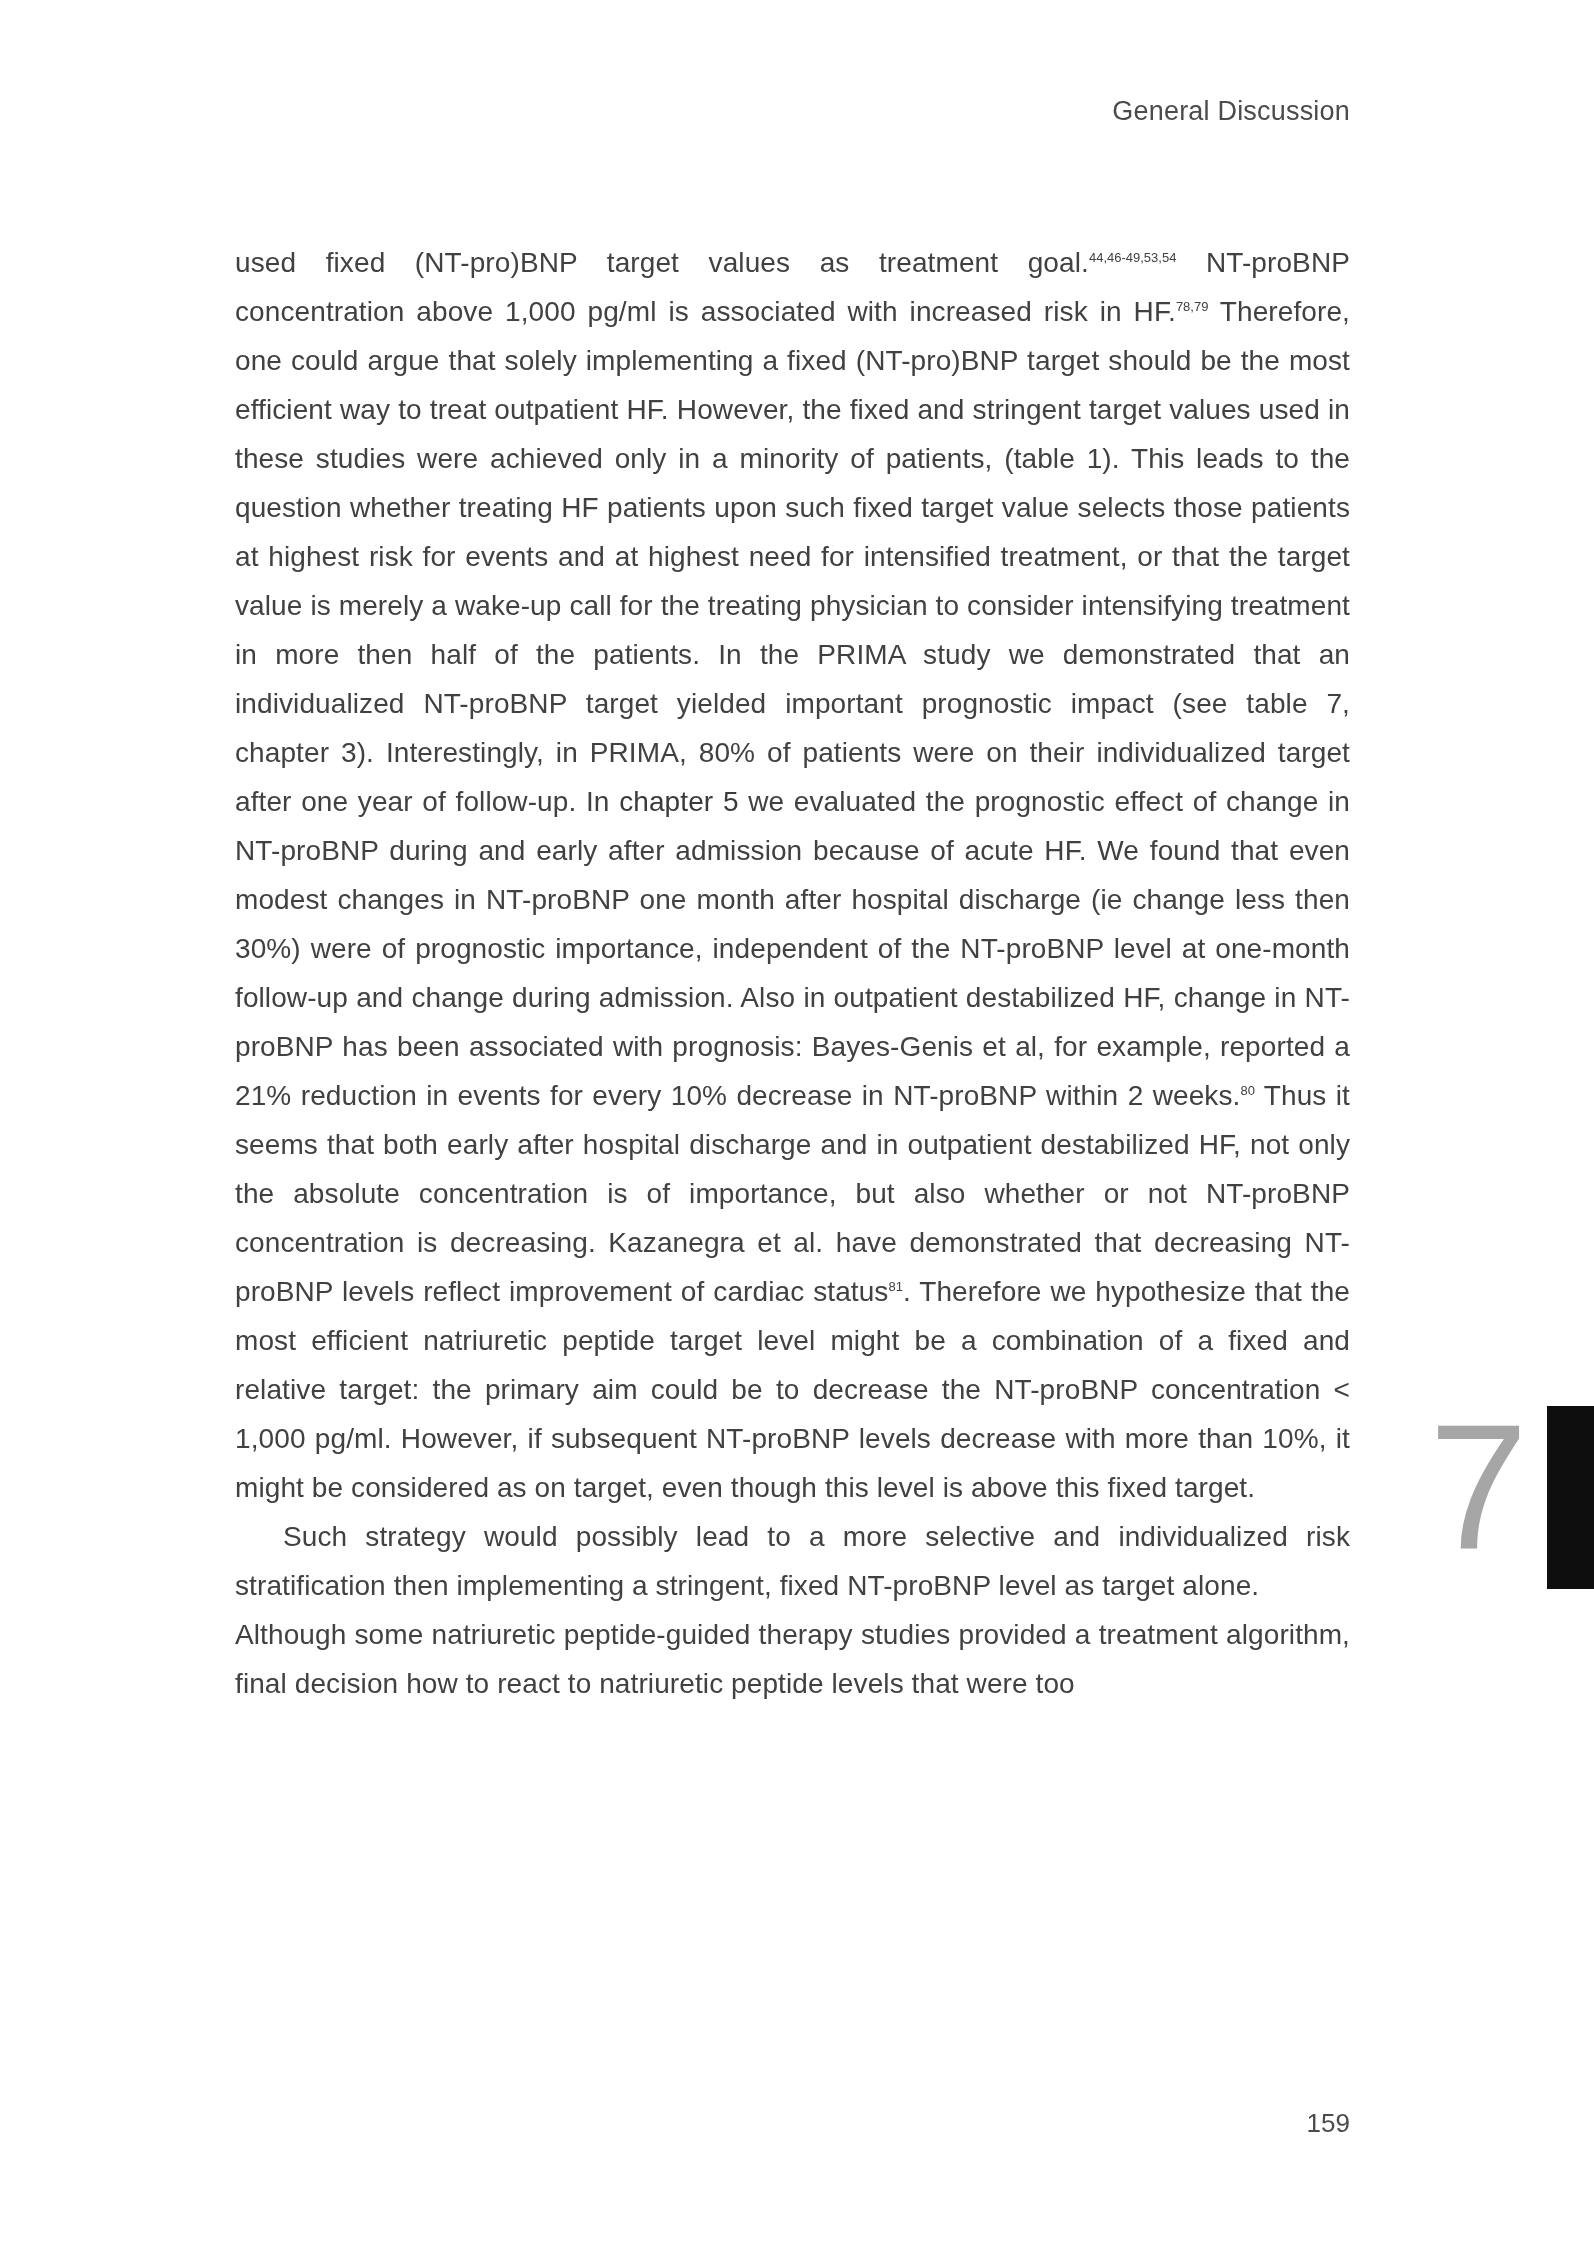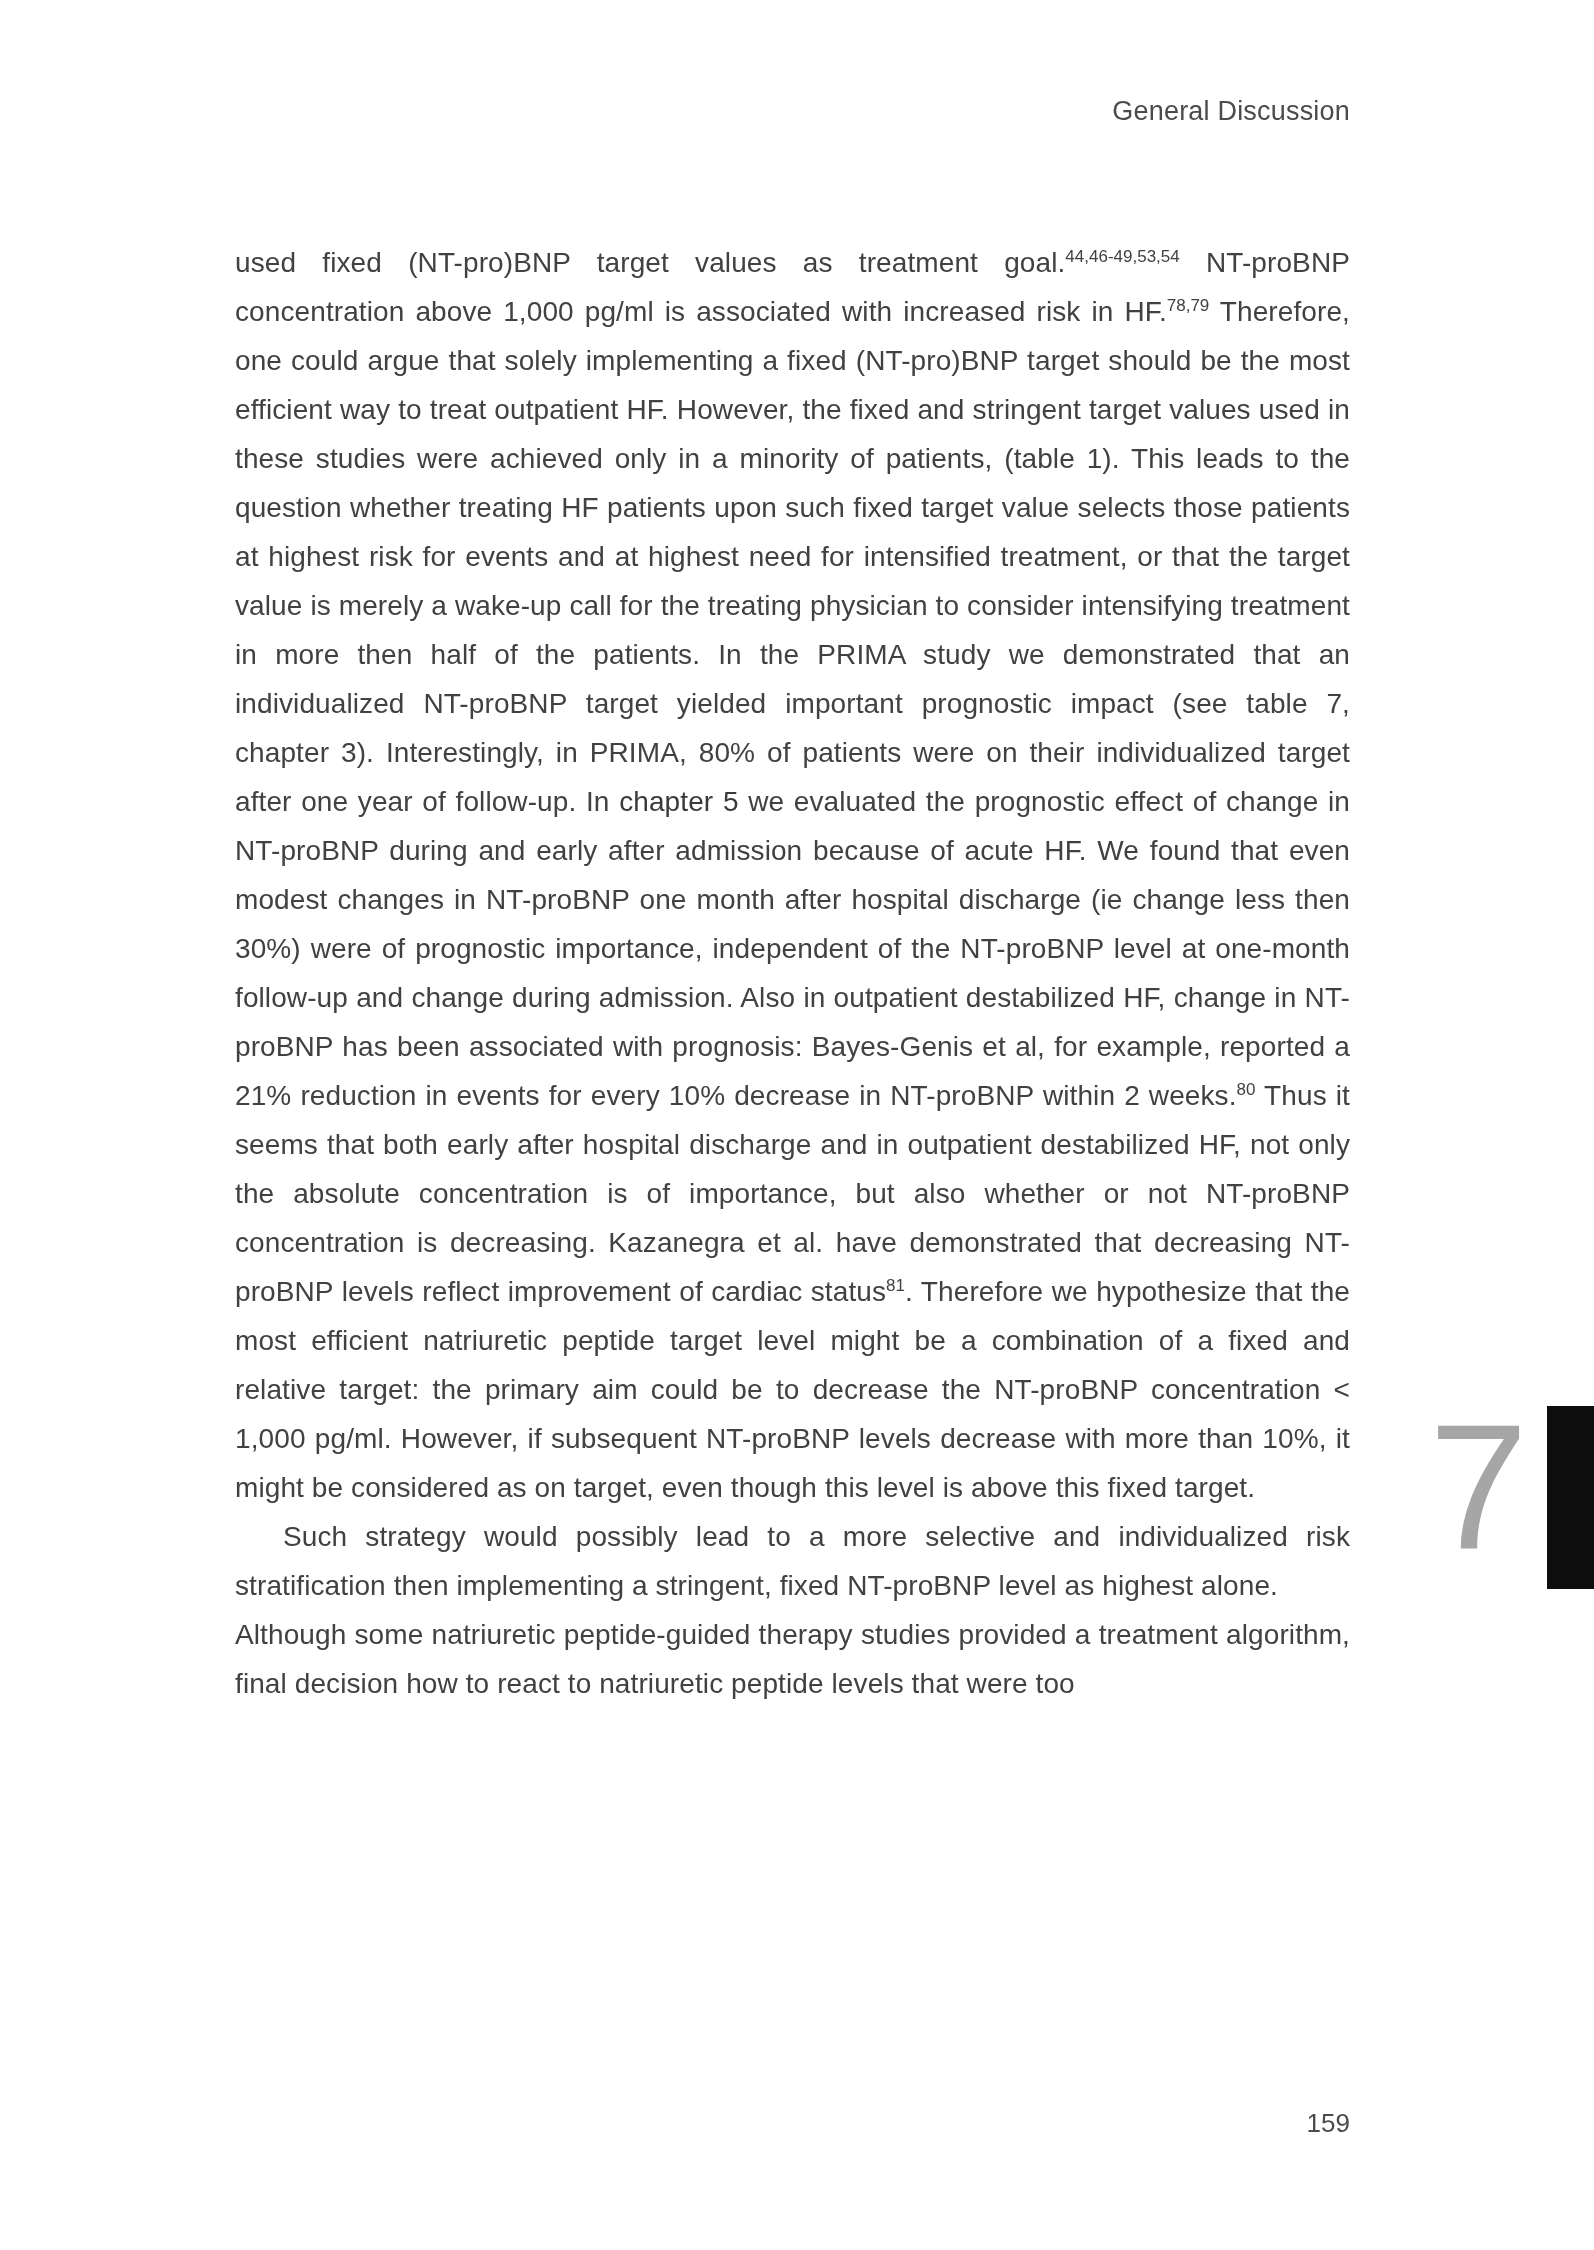--- a/index.html
+++ b/index.html
@@ -44,21 +44,21 @@
   }
   .text-column h2.heading {
     margin: 49px 0 0 0;
     font-size: 28px;
     line-height: 49px;
     font-weight: 700;
     text-align: left;
     color: #3a3a3a;
   }
   .text-column sup {
-    font-size: 17px;
+    font-size: 13px;
     line-height: 0;
     position: relative;
     top: -10px;
     vertical-align: baseline;
     letter-spacing: 0;
   }
   .text-column strong {
     font-weight: 400;
     color: #3a3a3a;
   }
@@ -90,21 +90,21 @@
 </style>
 </head>
 <body>
 
 <div class="page">
 
   <div class="running-header">General Discussion</div>
 
   <div class="text-column">
       <p class="paragraph"><span>used fixed (NT-pro)BNP target values as treatment goal.</span><sup>44,46-49,53,54</sup><span> NT-proBNP concentration above 1,000 pg/ml is associated with increased risk in HF.</span><sup>78,79</sup><span> Therefore, one could argue that solely implementing a fixed (NT-pro)BNP target should be the most efficient way to treat outpatient HF. However, the fixed and stringent target values used in these studies were achieved only in a minority of patients, (table 1). This leads to the question whether treating HF patients upon such fixed target value selects those patients at highest risk for events and at highest need for intensified treatment, or that the target value is merely a wake-up call for the treating physician to consider intensifying treatment in more then half of the patients. In the PRIMA study we demonstrated that an individualized NT-proBNP target yielded important prognostic impact (see table 7, chapter 3). Interestingly, in PRIMA, 80% of patients were on their individualized target after one year of follow-up. In </span><strong>chapter 5</strong><span> we evaluated the prognostic effect of change in NT-proBNP during and early after admission because of acute HF. We found that even modest changes in NT-proBNP one month after hospital discharge (ie change less then 30%) were of prognostic importance, independent of the NT-proBNP level at one-month follow-up and change during admission. Also in outpatient destabilized HF, change in NT-proBNP has been associated with prognosis: Bayes-Genis et al, for example, reported a 21% reduction in events for every 10% decrease in NT-proBNP within 2 weeks.</span><sup>80</sup><span> Thus it seems that both early after hospital discharge and in outpatient destabilized HF, not only the absolute concentration is of importance, but also whether or not NT-proBNP concentration is decreasing. Kazanegra et al. have demonstrated that decreasing NT-proBNP levels reflect improvement of cardiac status</span><sup>81</sup><span>. Therefore we hypothesize that the most efficient natriuretic peptide target level might be a combination of a fixed and relative target: the primary aim could be to decrease the NT-proBNP concentration &lt; 1,000 pg/ml. However, if subsequent NT-proBNP levels decrease with more than 10%, it might be considered as on target, even though this level is above this fixed target.</span></p>
-      <p class="paragraph indent"><span>Such strategy would possibly lead to a more selective and individualized risk stratification then implementing a stringent, fixed NT-proBNP level as highest alone.</span></p>
+      <p class="paragraph indent"><span>Such strategy would possibly lead to a more selective and individualized risk stratification then implementing a stringent, fixed NT-proBNP level as target alone.</span></p>
       <p class="paragraph"><span>Although some natriuretic peptide-guided therapy studies provided a treatment algorithm, final decision how to react to natriuretic peptide levels that were too</span></p>
     </div>
 
   <div class="chapter-number">7</div>
 
   <div class="chapter-tab"></div>
 
   <div class="page-number">159</div>
 
 </div>

